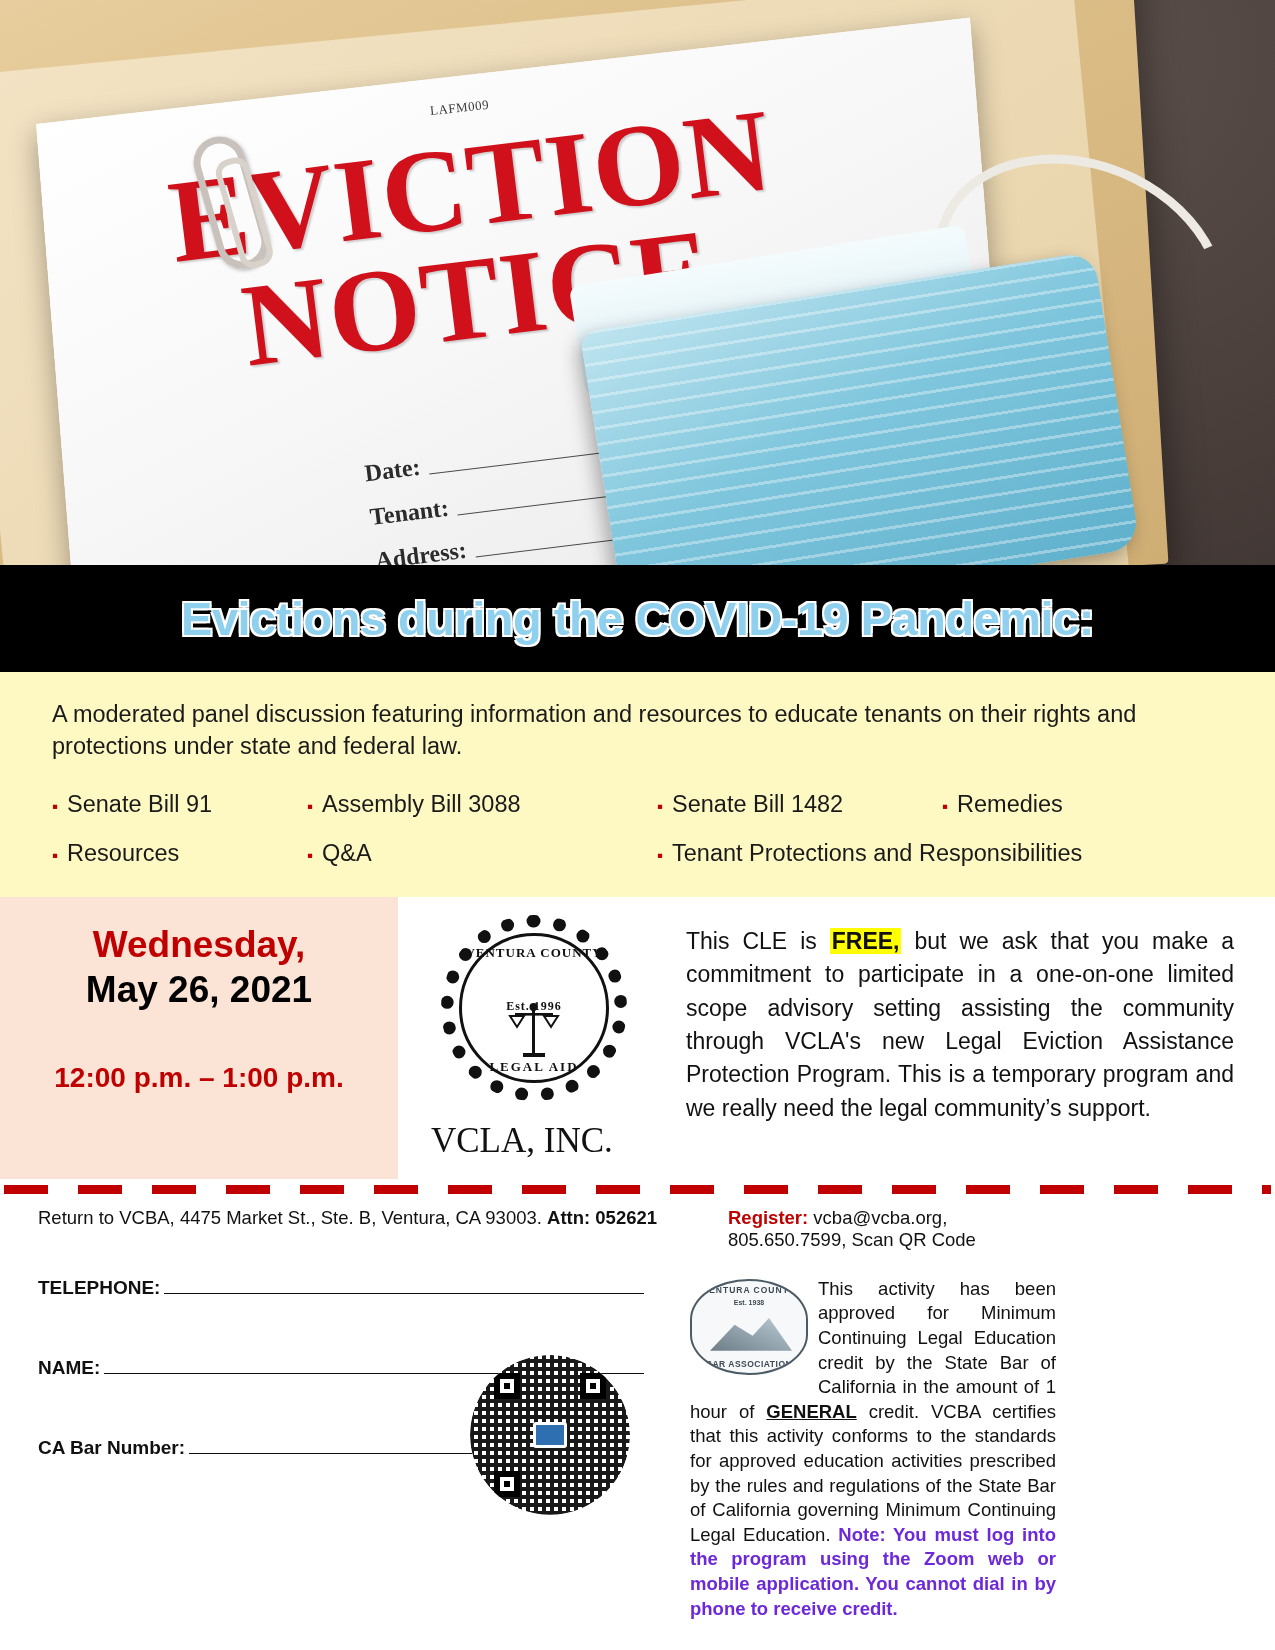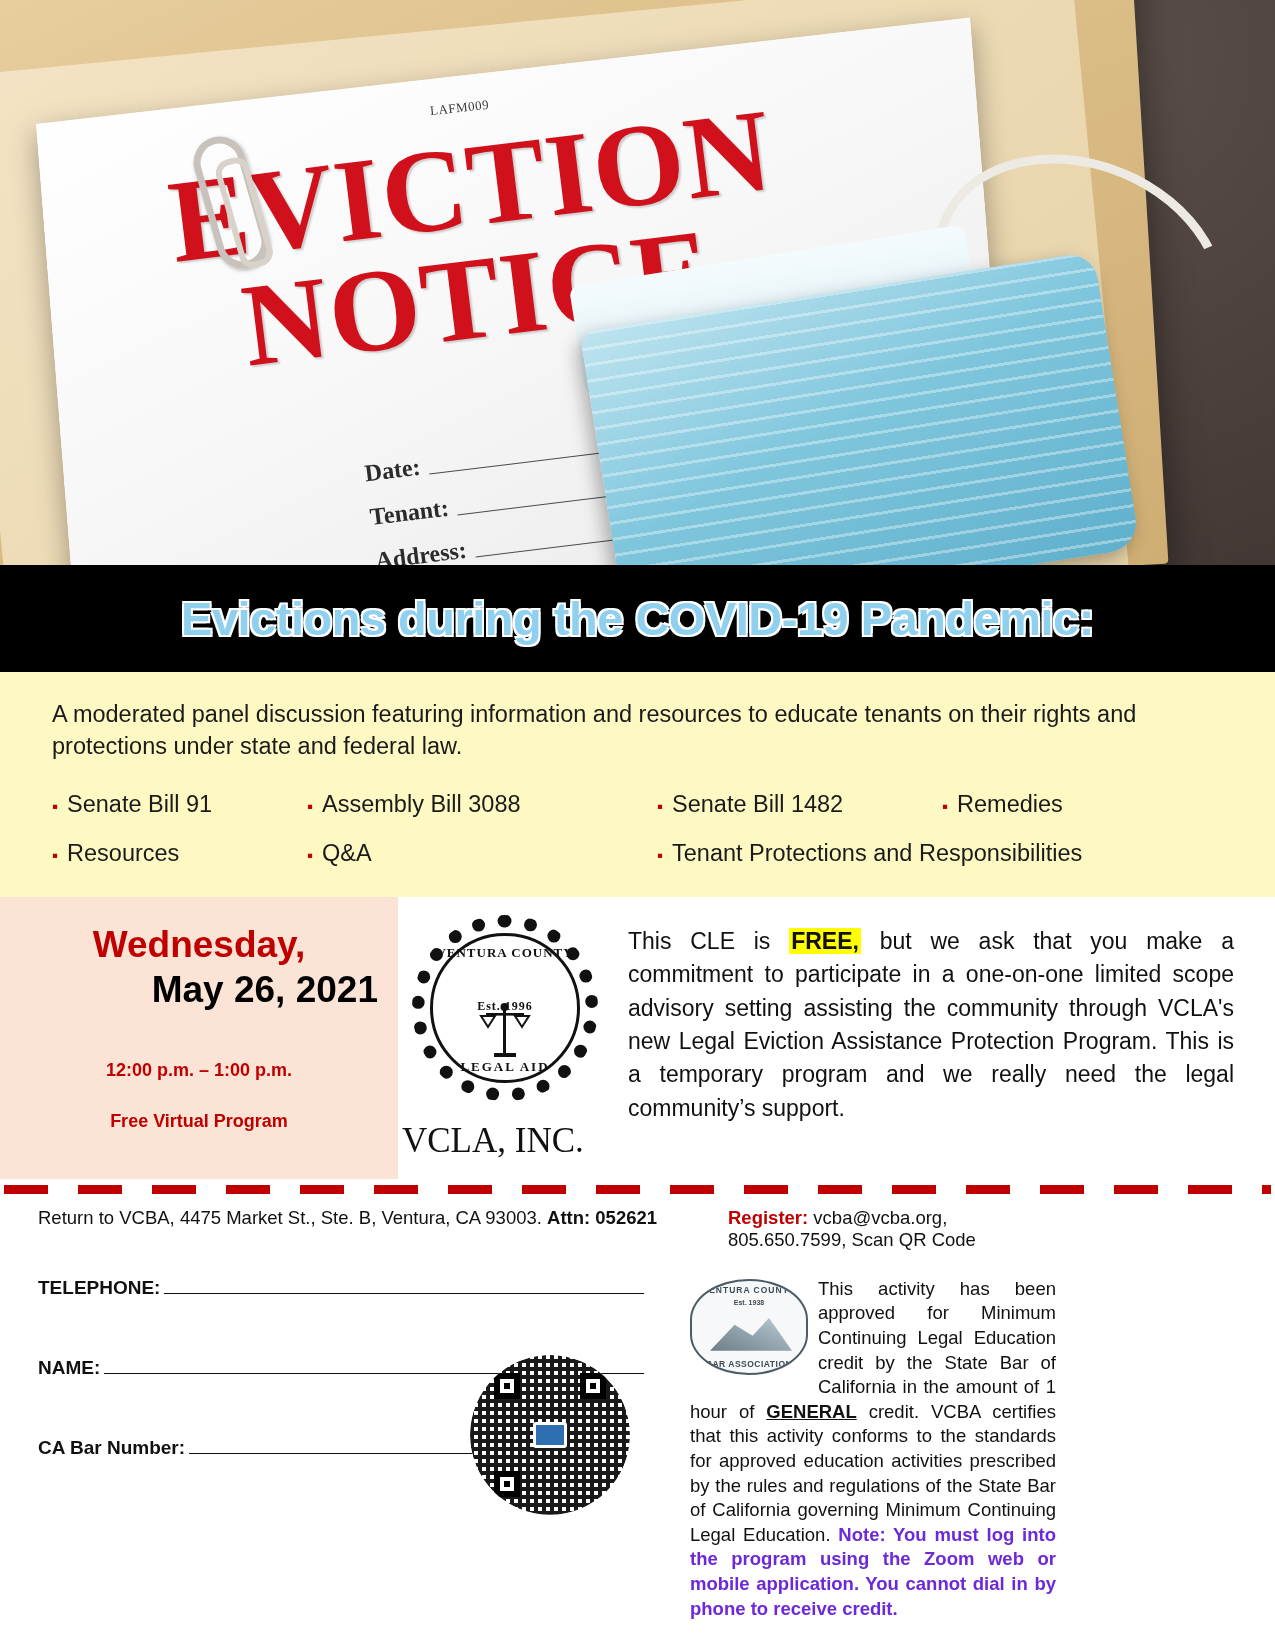--- a/index.html
+++ b/index.html
@@ -186,48 +186,47 @@
     margin-right: 9px;
     line-height: 1;
   }
   .topic.wide { grid-column: 3 / span 2; }
 
   
   .midrow {
     display: flex;
     width: 1262px;
     height: 282px;
+    gap: 29px;
   }
   .datebox {
     width: 398px;
     background: #fbe4d5;
     padding: 26px 20px 0 20px;
     text-align: center;
   }
   .datebox .dow {
     font-size: 37px;
     font-weight: bold;
     color: #c00000;
     line-height: 1.2;
   }
   .datebox .date {
     font-size: 37px;
     font-weight: bold;
     color: #000000;
     line-height: 1.25;
     margin-bottom: 44px;
-    text-align: right;
   }
   .datebox .time,
   .datebox .virtual {
-    font-size: 18px;
+    font-size: 28px;
     font-weight: bold;
     color: #c00000;
     line-height: 1.5;
-    margin-top: 24px;
   }
   .logobox {
     width: 216px;
     position: relative;
     background: #ffffff;
   }
   .wreath {
     position: absolute;
     left: 14px; top: 18px;
     width: 186px; height: 186px;
@@ -492,21 +491,20 @@
     </div>
   </div>
 </div>
 
 <div class="midrow">
 
   <div class="datebox">
     <div class="dow">Wednesday,</div>
     <div class="date">May 26, 2021</div>
     <div class="time">12:00 p.m. – 1:00 p.m.</div>
-    <div class="virtual">Free Virtual Program</div>
   </div>
 
   <div class="logobox">
     <div class="wreath">
       <div class="wreath-ring"></div>
       <div class="wreath-ring2"></div>
       <div class="wreath-top">VENTURA COUNTY</div>
       <div class="wreath-est">Est. 1996</div>
       <div class="wreath-bottom">LEGAL AID</div>
       <svg class="scales" viewBox="0 0 54 62">

